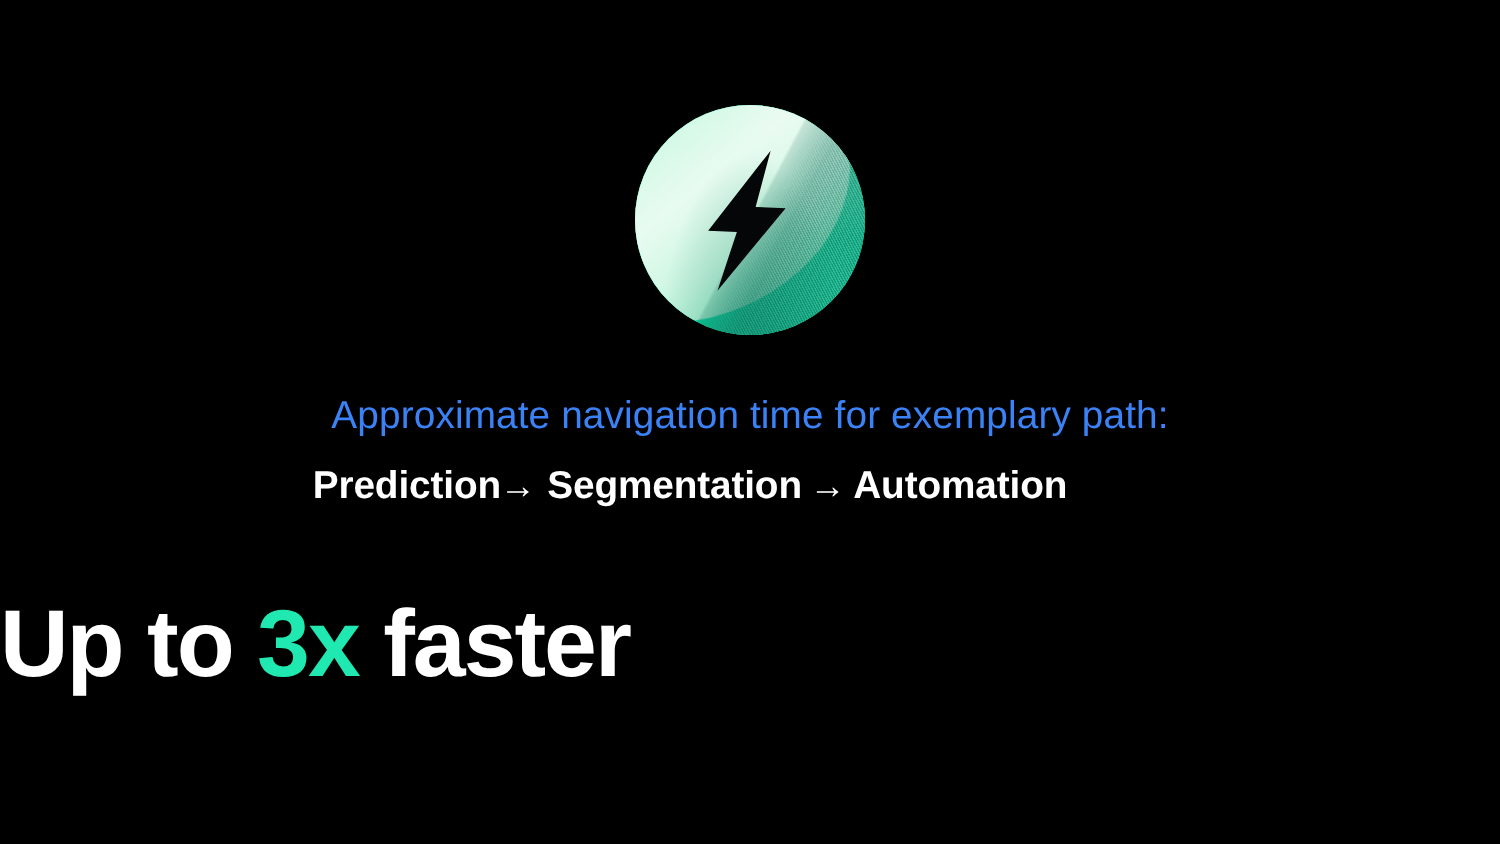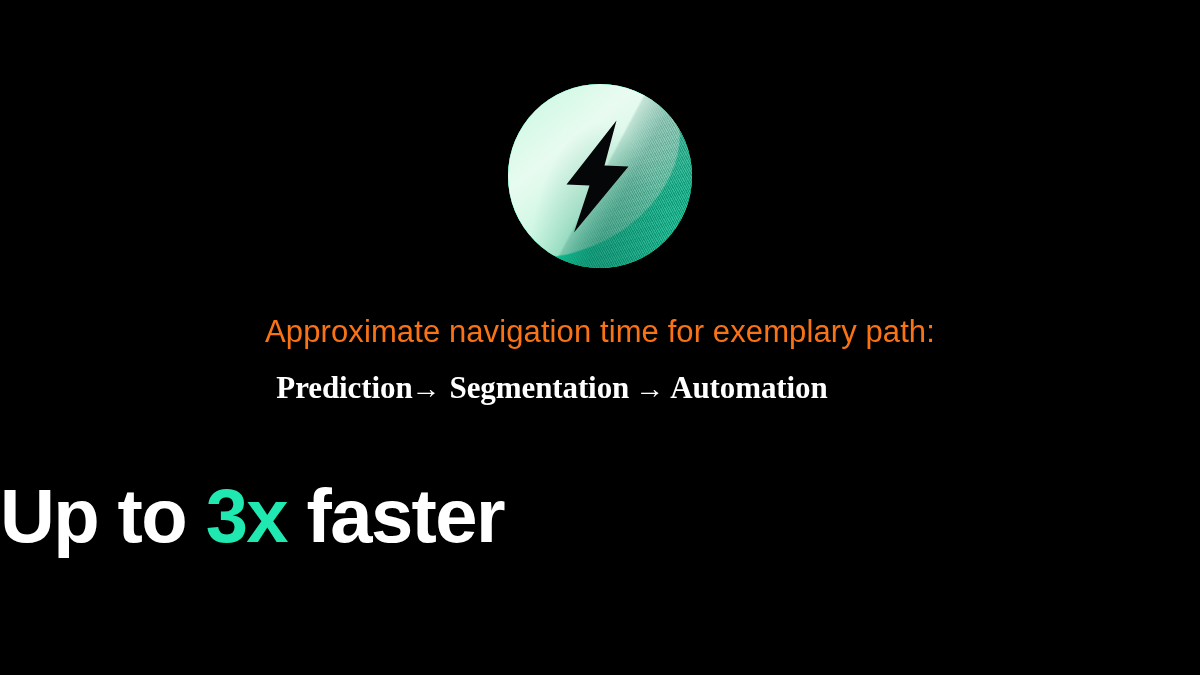--- a/index.html
+++ b/index.html
@@ -111,41 +111,40 @@
     display: block;
   }
 
   
   .caption {
     position: absolute;
     top: 314px;
     left: 0;
     width: 1200px;
     text-align: center;
-    color: #f97316;
+    color: #3b82f6;
     font-size: 31px;
     font-weight: 300;
     letter-spacing: 0.1px;
     line-height: 1.15;
     white-space: nowrap;
   }
 
   .path-line {
     position: absolute;
     top: 370px;
     left: 0;
     width: 1104px;
     text-align: center;
     color: #FFFFFF;
     font-size: 31px;
     font-weight: 700;
     letter-spacing: -0.1px;
     line-height: 1.15;
     white-space: nowrap;
-    font-family: Liberation Serif, serif;
   }
   .path-arrow {
     font-weight: 300;
     font-size: 29px;
     letter-spacing: 0;
   }
   .path-arrow-1 { margin: 0 0 0 -1px; }
   .path-arrow-2 { margin: 0 6px; }
   .path-gap { display: inline-block; width: 9px; }
 

